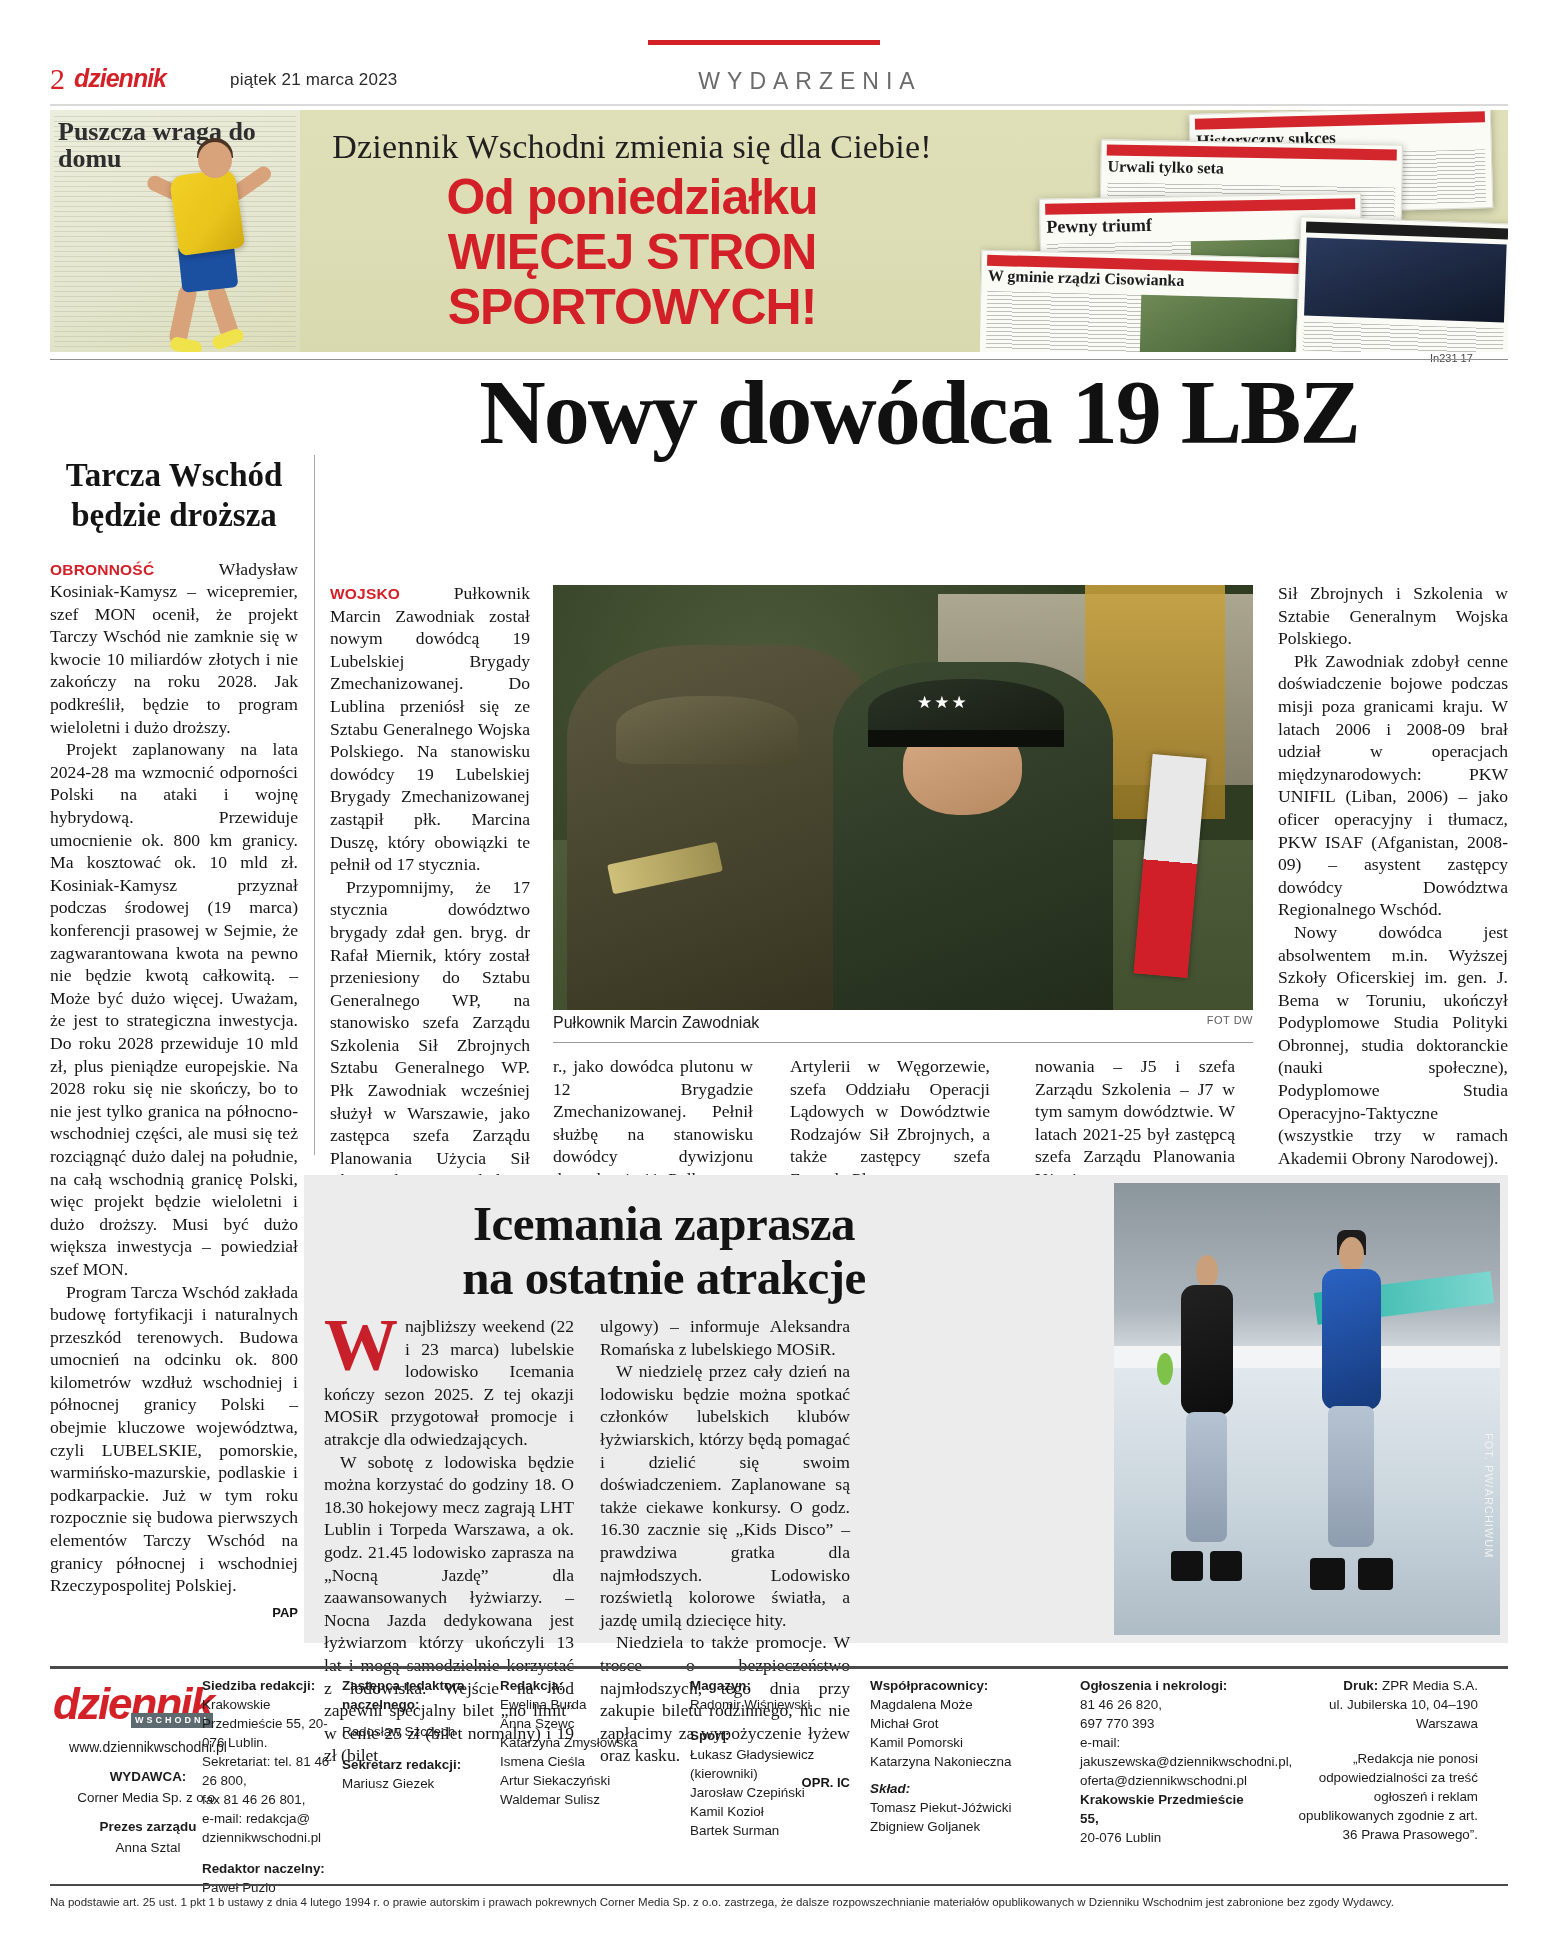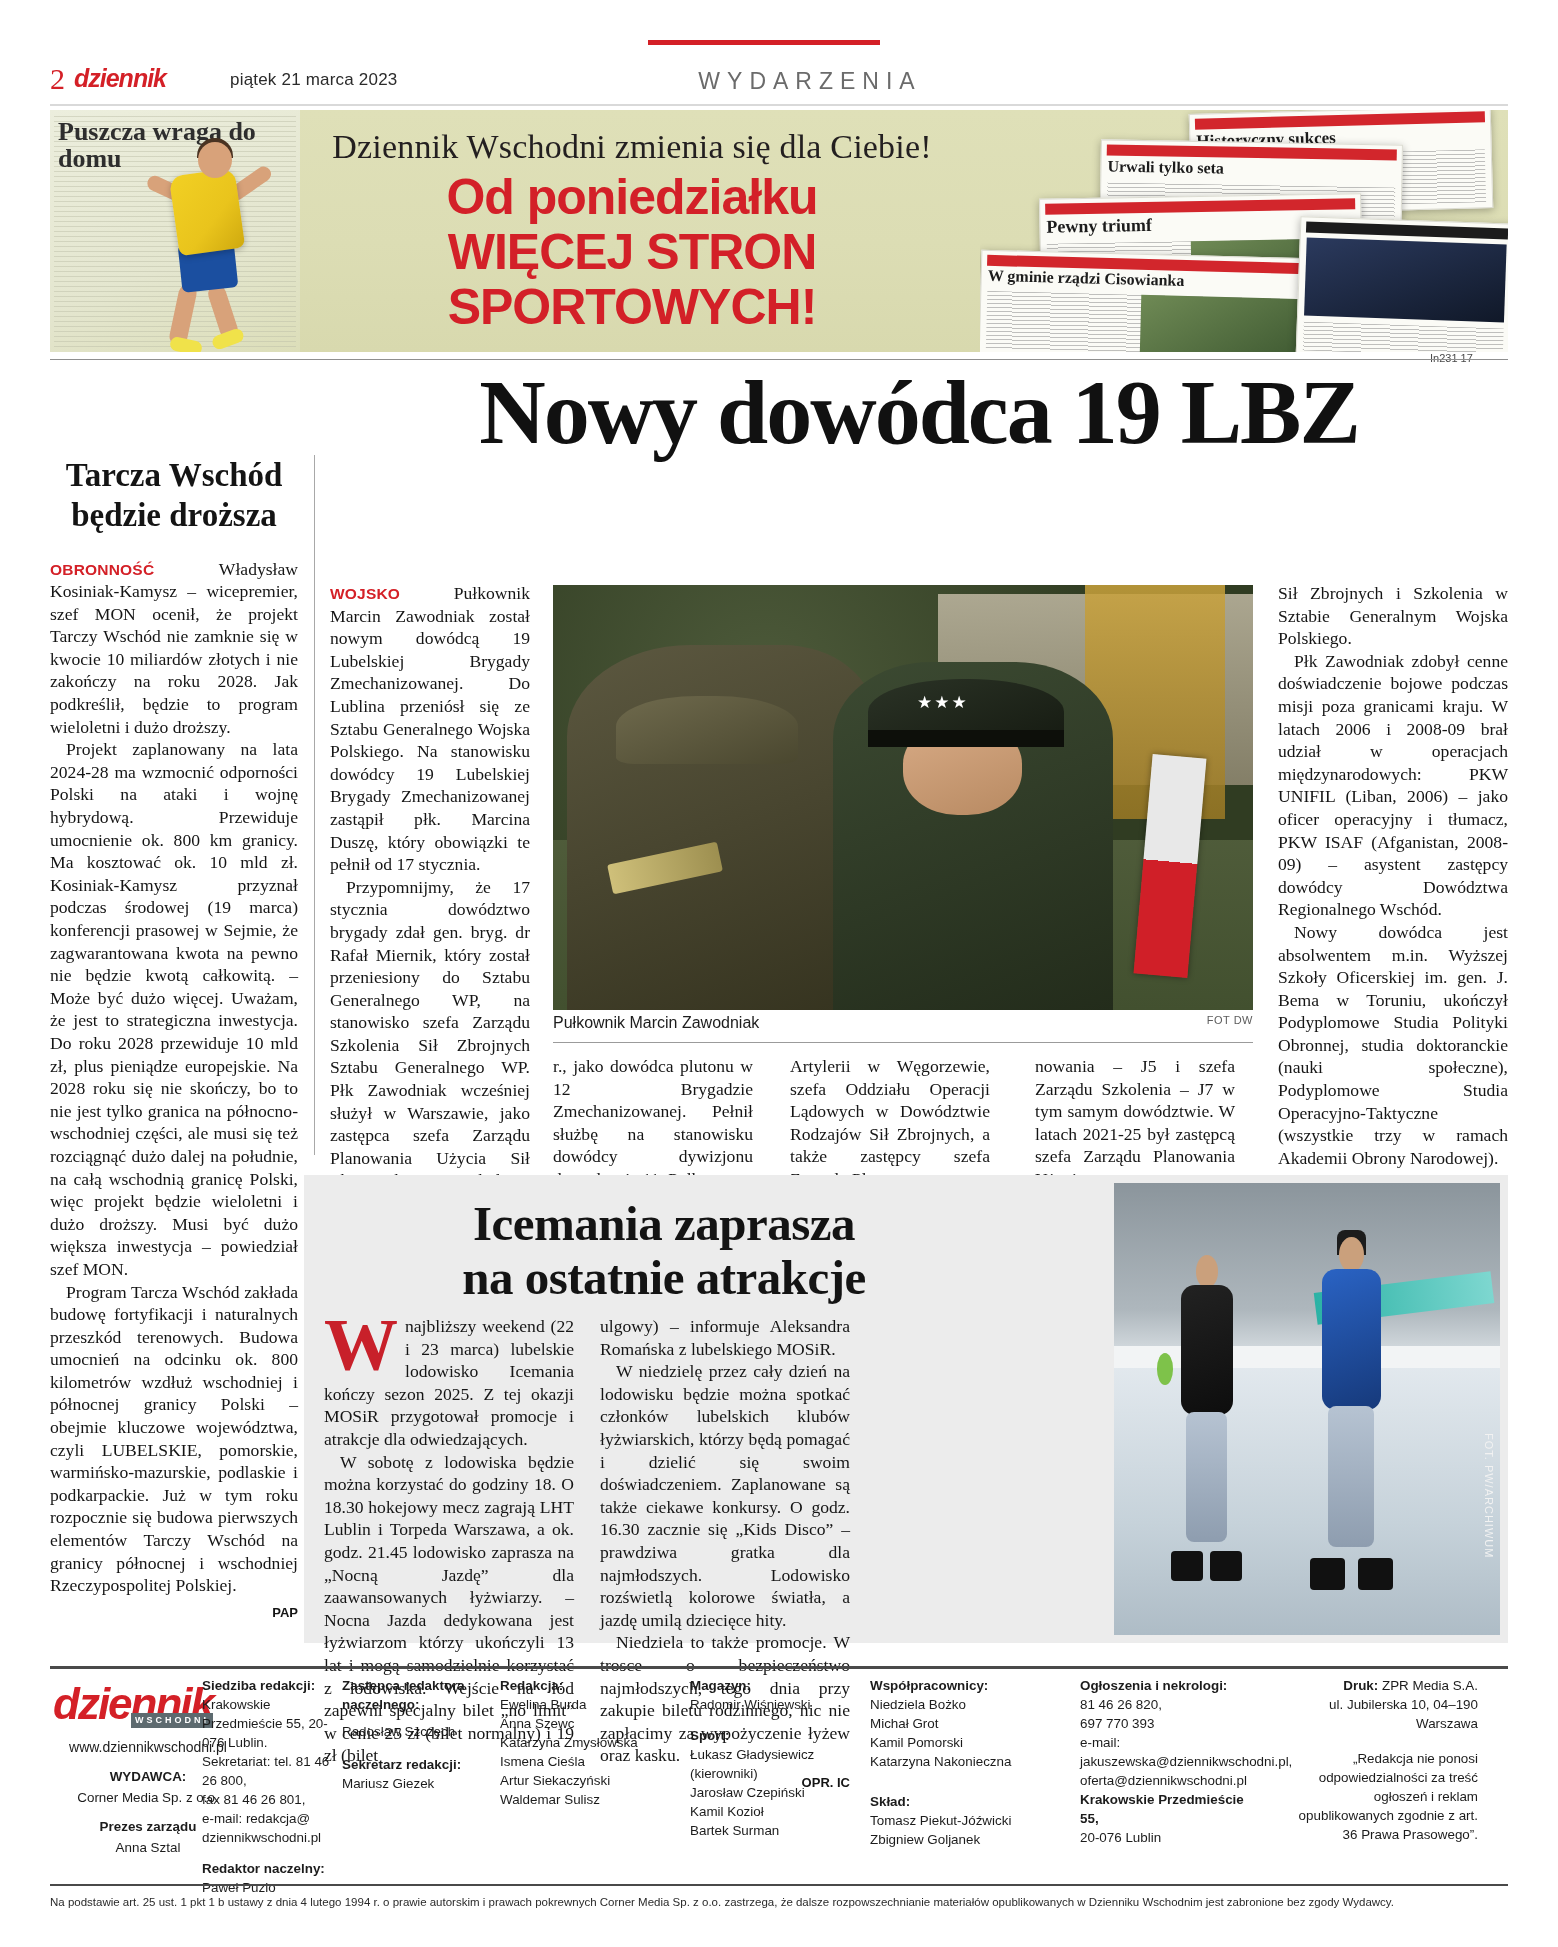--- a/index.html
+++ b/index.html
@@ -433,25 +433,25 @@
       <div style="margin-top:12px;"><b>Sport:</b></div>
       <div>Łukasz Gładysiewicz</div>
       <div>(kierowniki)</div>
       <div>Jarosław Czepiński</div>
       <div>Kamil Kozioł</div>
       <div>Bartek Surman</div>
     </div>
 
     <div class="foot-col" style="left:820px;width:160px;">
       <div><b>Współpracownicy:</b></div>
-      <div>Niedziela Bożko</div>
+      <div>Magdalena Może</div>
       <div>Michał Grot</div>
       <div>Kamil Pomorski</div>
       <div>Katarzyna Nakonieczna</div>
-      <div style="margin-top:21px;"><b>Skład:</b></div>
+      <div style="margin-top:8px;font-style:italic;"><b>Skład:</b></div>
       <div>Tomasz Piekut-Jóźwicki</div>
       <div>Zbigniew Goljanek</div>
     </div>
 
     <div class="foot-col" style="left:1030px;width:185px;">
       <div><b>Ogłoszenia i nekrologi:</b></div>
       <div>81 46 26 820,</div>
       <div>697 770 393</div>
       <div>e-mail:</div>
       <div>jakuszewska@dziennikwschodni.pl,</div>

